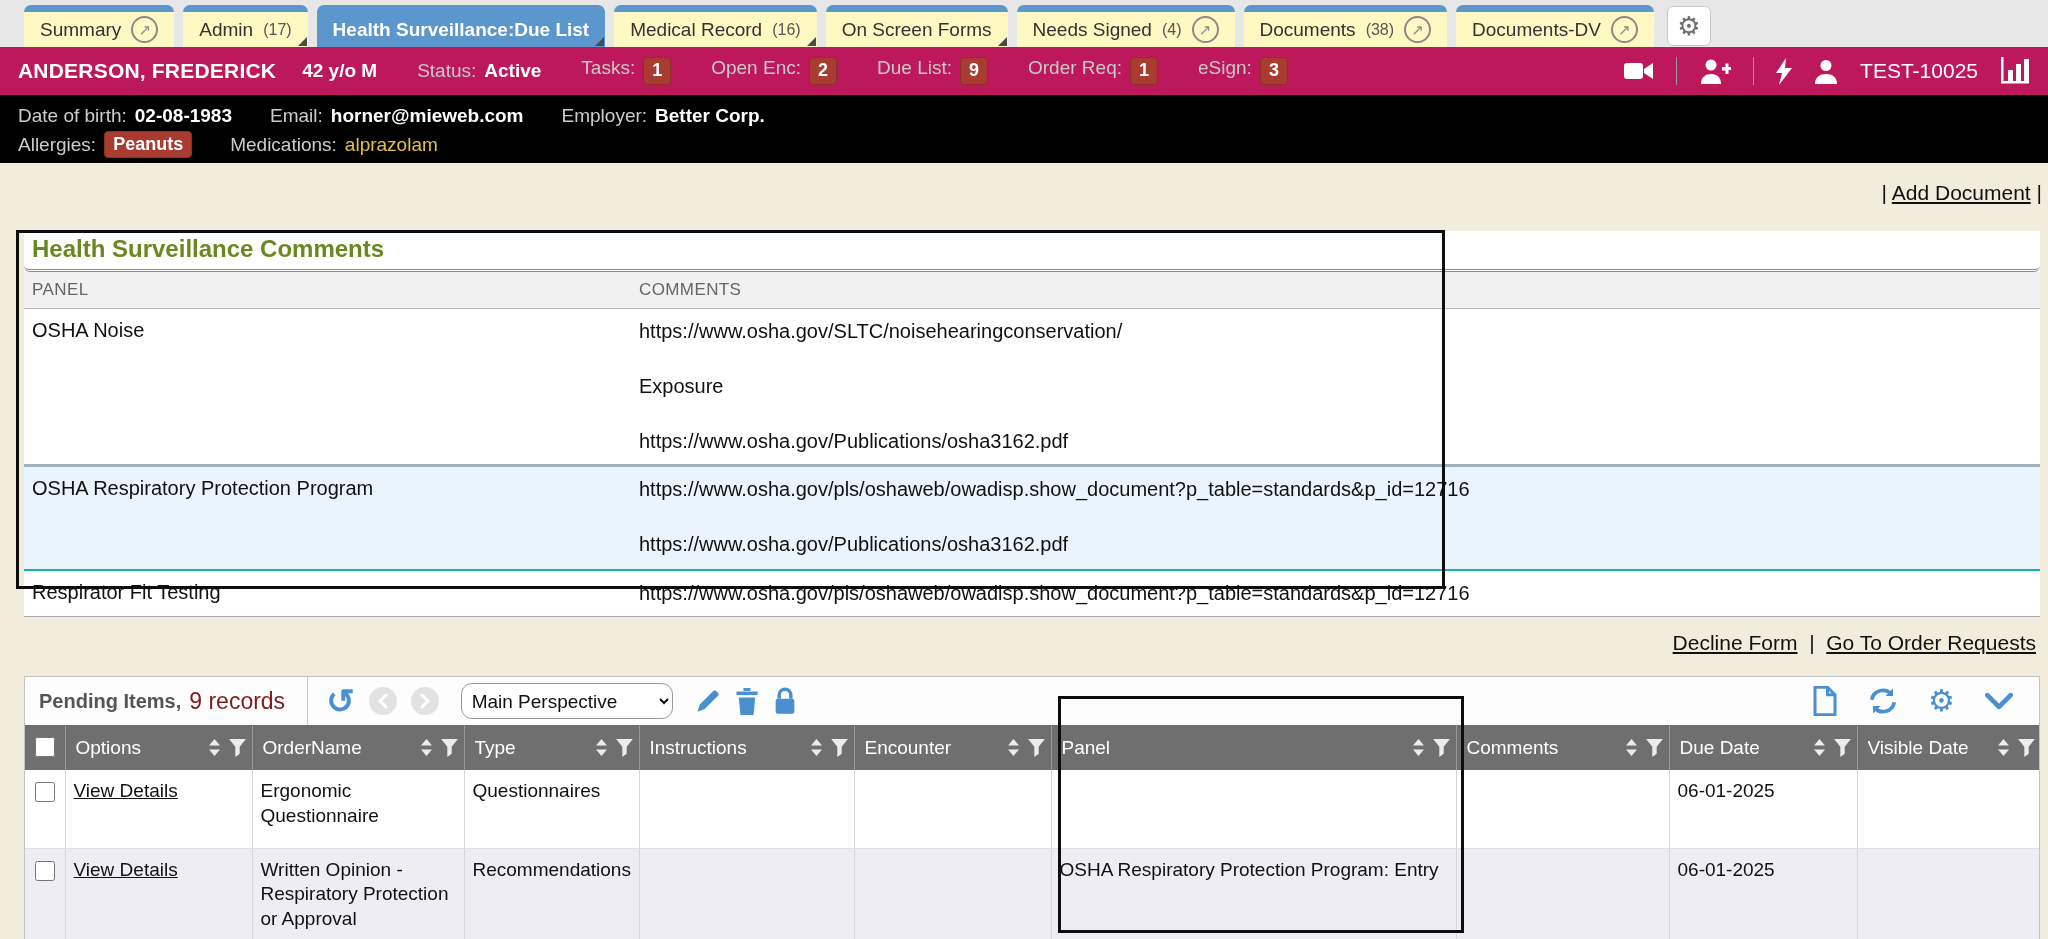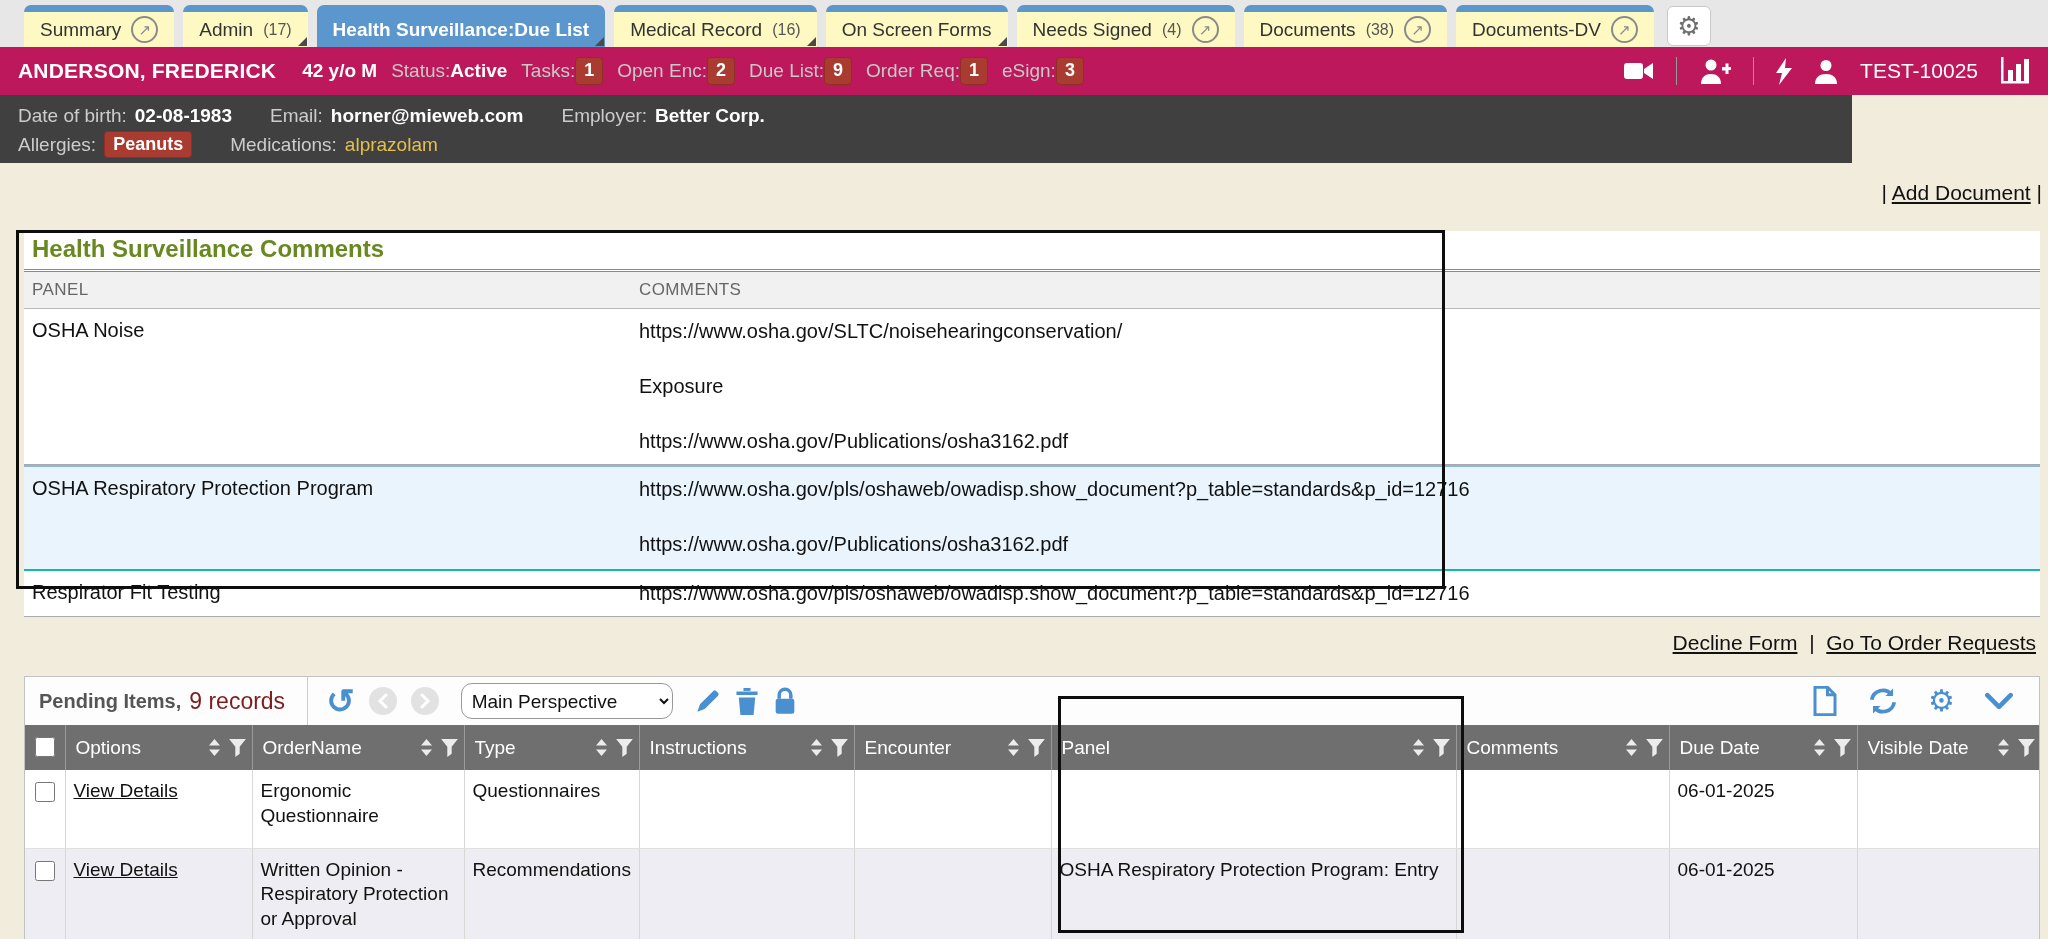--- a/index.html
+++ b/index.html
@@ -24,49 +24,49 @@
              width:44px; height:40px; background:#fff; border:1px solid #c9c9c9;
              border-radius:6px; margin-left:4px; margin-bottom:1px;
              font-size:26px; color:#6e6e6e; cursor:pointer; }
 
   
   .pbar { position:absolute; top:47px; left:0; width:2048px; height:48px;
           background:#be185d; display:flex; align-items:center; padding:0 18px;
           color:#fff; font-size:19px; }
   .pname { font-weight:bold; font-size:21px; letter-spacing:.2px; }
   .page-sex { margin-left:26px; font-weight:bold; }
-  .pgroup { display:flex; align-items:center; margin-left:14px; }
+  .pgroup { display:flex; margin-left:40px; gap:8px; }
   .plabel { color:#c9c9c9; }
   .pval { color:#fff; font-weight:bold; }
   .badge { background:#a93b30; border:1px solid #8e2f26; color:#fff; font-weight:bold;
            padding:2px 8px; border-radius:4px; font-size:18px; line-height:1.2; }
   .pright { margin-left:auto; display:flex; align-items:center; gap:22px; }
   .vsep { width:1px; height:28px; background:#9a9a9a; }
   .picon svg { display:block; }
   .pid { font-size:21px; }
 
   
-  .dbar { position:absolute; top:95px; left:0; width:1852px; height:68px;
-          background:#404040; color:#fff; font-size:19px; padding:6px 18px; }
+  .dbar { position:absolute; top:95px; left:0; width:2048px; height:68px;
+          background:#000000; color:#fff; font-size:19px; padding:6px 18px; }
   .drow { display:flex; align-items:center; height:29px; gap:8px; }
   .dlabel { color:#cccccc; }
   .dval { color:#fff; font-weight:bold; }
   .dgap { width:22px; }
   .med-val { color:#e3c04c; font-weight:normal; }
 
   
   .body-area { position:absolute; top:163px; left:8px; width:2048px; height:687px; }
   .add-doc-line { text-align:right; padding:18px 14px 0 0; font-size:21px; color:#111; height:48px; }
   .links-line { text-align:right; padding:14px 20px 0 0; font-size:21px; color:#111; height:44px; }
   a.plain { color:#111; text-decoration:underline; cursor:pointer; }
 
   
   .hs-section { margin:20px 16px 0 16px; background:#fff; width:2016px; }
   .hs-title { font-size:24px; font-weight:bold; color:#69881f; padding:4px 8px 6px 8px;
-              border-bottom:3px double #8a8a8a; }
+              border-bottom:3px double #8a8a8a;border-radius:6px; }
   .c-header { display:grid; grid-template-columns:607px 1fr; background:#f1f1f1;
               border-bottom:1px solid #bbb; height:37px; align-items:center;
               font-size:17px; color:#666; letter-spacing:.4px; }
   .c-header > div { padding:0 8px; }
   .c-row { display:grid; grid-template-columns:607px 1fr; border-bottom:1px solid #aaa;
            font-size:20px; color:#111; }
   .c-row > div { padding:10px 8px; }
   .c-row.hl { background:#e9f4fc; border-top:2px solid #8db8da; border-bottom:2px solid #14b8a6; }
   .cline { margin:0 0 30px 0; line-height:1.25; }
   .cline:last-child { margin-bottom:0; }

